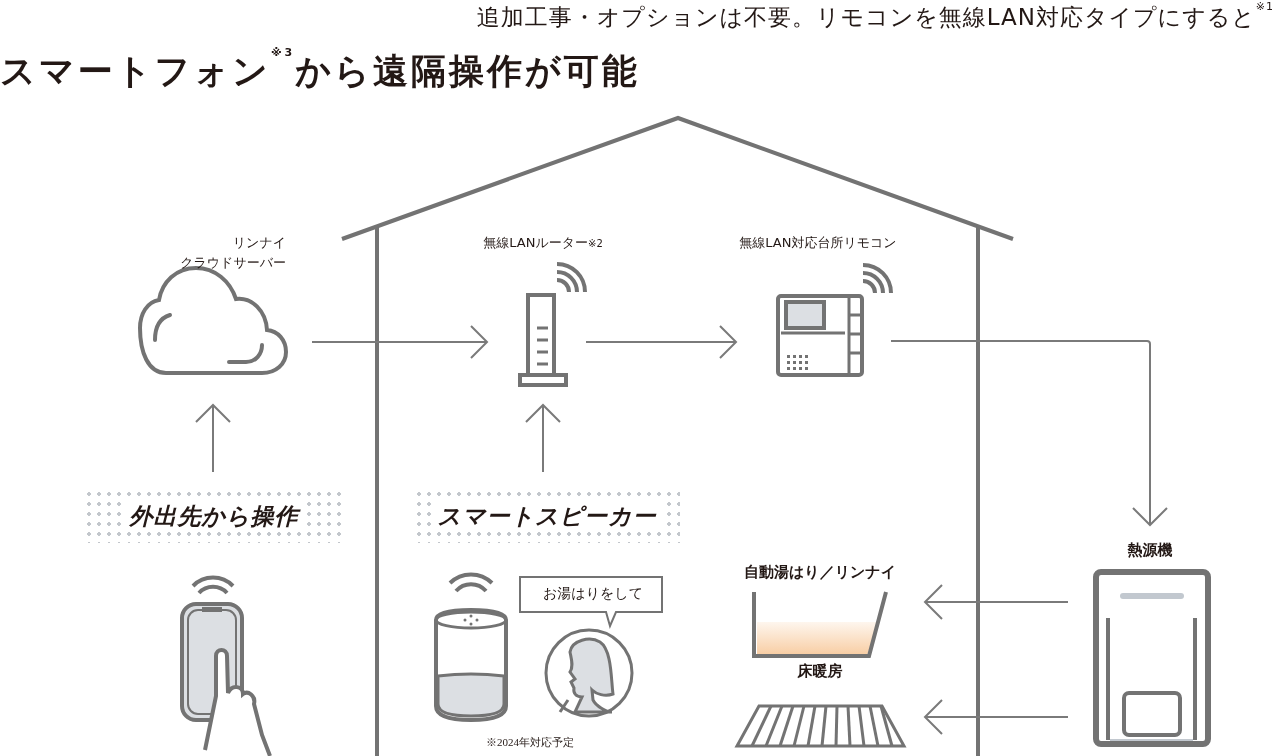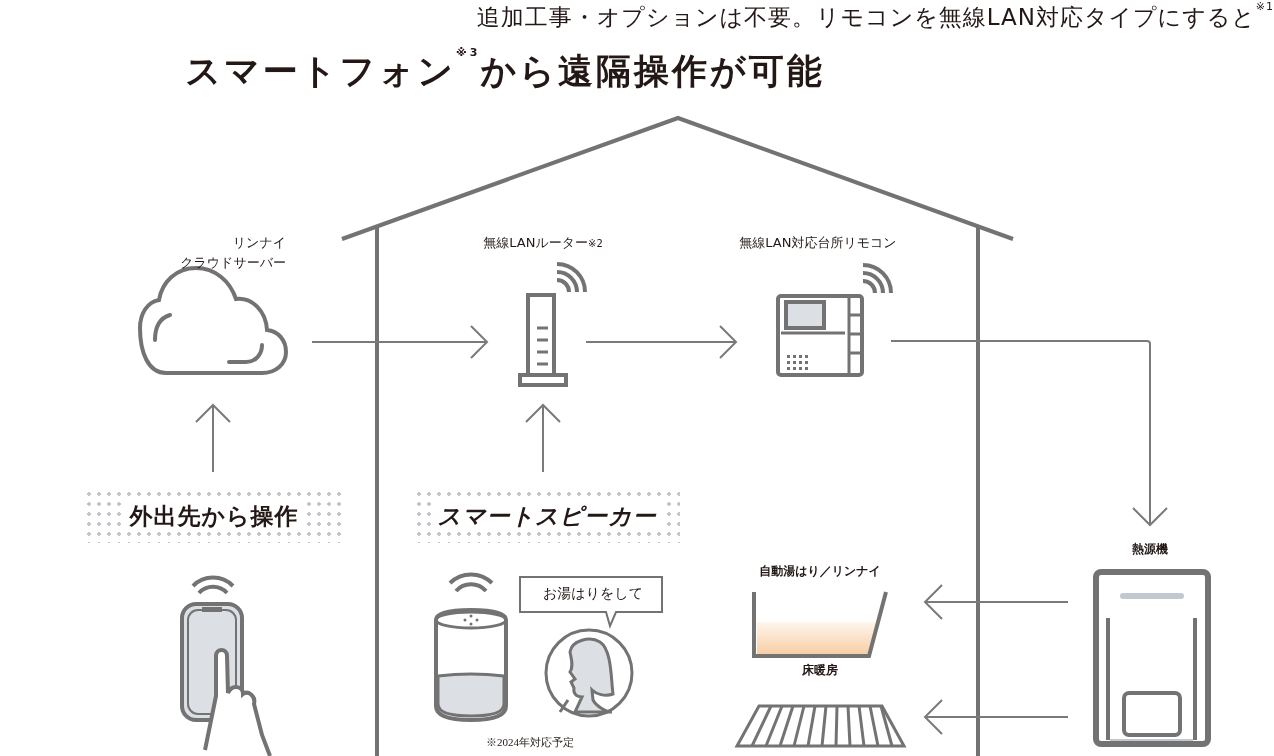--- a/index.html
+++ b/index.html
@@ -1,23 +1,23 @@
 <!DOCTYPE html>
 <html><head>
 <meta charset="utf-8">
 <style>
   html, body { margin: 0; padding: 0; background: #ffffff; }
   body { width: 1274px; height: 756px; position: relative; overflow: hidden;
          font-family: "DejaVu Sans", "Liberation Sans", sans-serif; color: #231815; }
   .abs { position: absolute; }
   .subtitle { left: 0; width: 1274px; top: 2px; text-align: right; font-size: 23px; letter-spacing: 1px; white-space: nowrap; }
   .subtitle sup, .title sup { font-size: 11px; vertical-align: top; position: relative; top: -2px; }
-  .title { left: 0; width: 1010px; top: 48px; text-align: center; font-size: 35px; font-weight: bold; letter-spacing: 3px; white-space: nowrap; }
+  .title { left: 0; width: 1010px; top: 48px; font-size: 35px; font-weight: bold; letter-spacing: 3px; white-space: nowrap; }
   .lbl { font-size: 13px; text-align: center; white-space: nowrap; line-height: 20px; }
-  .lbl-bold { font-size: 12px; font-weight: bold; text-align: center; white-space: nowrap; }
+  .lbl-bold { font-size: 15px; font-weight: bold; text-align: center; white-space: nowrap; }
   .dotbox { height: 54px; display: flex; align-items: center; justify-content: center;
             background-image: radial-gradient(circle, #c3c7cc 1.6px, transparent 2px);
             background-size: 10px 10px; background-position: 0 0; }
   .dotbox span { font-size: 23px; font-weight: bold; background: #fff; padding: 0 6px; letter-spacing: 1px; }
   svg.diagram { position: absolute; left: 0; top: 0; }
   .bubble-text { font-size: 14px; }
 </style>
 </head>
 <body>
 
@@ -185,21 +185,21 @@
 <div class="abs lbl" style="left:140px; top:233px; width:146px;text-align:right;">
   <div>リンナイ</div>
   <div>クラウドサーバー</div>
 </div>
 <div class="abs lbl" style="left:448px; top:233px; width:190px;"><span>無線LANルーター</span><span style="font-size:10px;">※2</span></div>
 <div class="abs lbl" style="left:700px; top:233px; width:236px;">無線LAN対応台所リモコン</div>
 <div class="abs lbl-bold" style="left:1100px; top:541px; width:100px;">熱源機</div>
 <div class="abs lbl-bold" style="left:720px; top:563px; width:200px;">自動湯はり／リンナイ</div>
 <div class="abs lbl-bold" style="left:770px; top:662px; width:100px;">床暖房</div>
 
-<div class="abs dotbox" style="left:84px; top:489px; width:260px;">
+<div class="abs dotbox" style="left:84px; top:489px; width:260px;font-style:italic;">
   <span>外出先から操作</span>
 </div>
 <div class="abs dotbox" style="left:414px; top:489px; width:266px;font-style:italic;">
   <span>スマートスピーカー</span>
 </div>
 
 <div class="abs bubble-text" style="left:520px; top:585px; width:146px; text-align:center;">お湯はりをして</div>
 <div class="abs" style="left:460px; top:735px; width:140px; text-align:center; font-size:11px;font-family:Liberation Serif, serif;">※2024年対応予定</div>
 
 </body></html>

